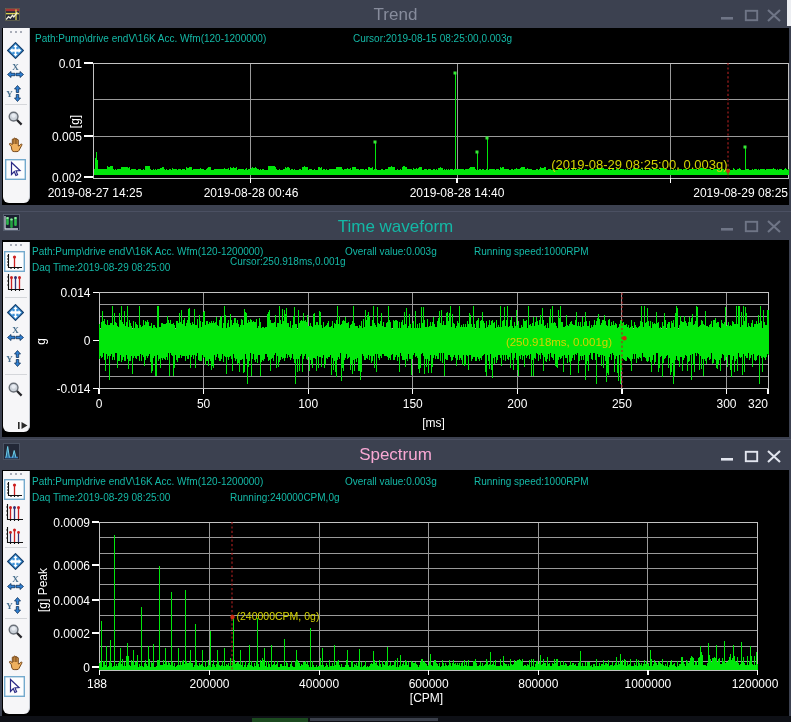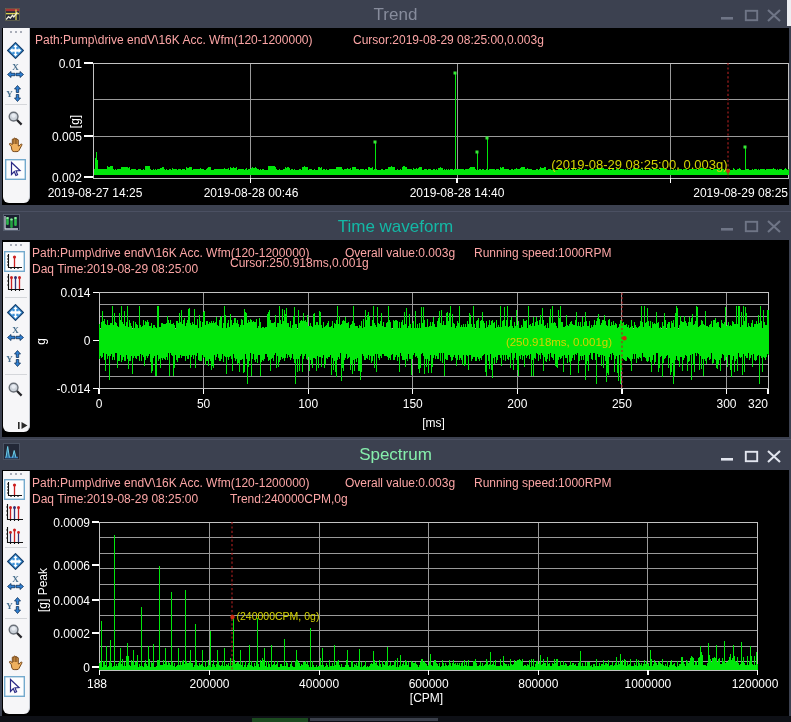--- a/index.html
+++ b/index.html
@@ -1,18 +1,18 @@
 <!DOCTYPE html>
 <html><head><meta charset="utf-8"><style>
 *{margin:0;padding:0;box-sizing:border-box}
 body{width:791px;height:722px;background:#3c4150;font-family:"Liberation Sans",sans-serif;overflow:hidden;position:relative}
 .blk{position:absolute;background:#000}
 .tb{position:absolute;left:3px;width:27px;background:#f6f6f8;border-right:1px solid #c4c8d0}
 .title{position:absolute;left:0;width:791px;text-align:center;font-size:17px;line-height:17px}
-.info{position:absolute;color:#fca5a5;font-size:12px;white-space:pre}
+.info{position:absolute;color:#14b8a6;font-size:10px;white-space:pre}
 </style></head><body>
 <div style="position:absolute;left:0;top:0;width:791px;height:28px;background:#3c4150"></div>
 <div class="title" style="top:6px;color:#878c9c">Trend</div>
 <svg style="position:absolute;left:5px;top:8px" width="15" height="13" viewBox="0 0 15 13">
 <rect x="0.4" y="0.4" width="14.2" height="12.2" fill="#23283a" stroke="#6a6a50" stroke-width="0.8"></rect>
 <rect x="0.8" y="0.8" width="13.4" height="2.4" fill="#a93535"></rect>
 <line x1="1" y1="5.6" x2="14" y2="5.6" stroke="#d8cc50" stroke-width="1.4"></line>
 <line x1="11" y1="1.5" x2="11" y2="12" stroke="#d8cc50" stroke-width="1.4"></line>
 <path d="M1.2 11.5 L3.5 8.7 L5.3 10 L7.5 7.3 L8.8 9 L12.3 4.3" stroke="#f2ecd8" stroke-width="1.3" fill="none"></path>
   </svg>
@@ -46,21 +46,21 @@
   </svg>
 <svg style="position:absolute;left:8px;top:137px" width="16" height="16" viewBox="0 0 16 16">
 <path d="M3.2 9.5 L1.6 7.6 C1 6.9 1.8 5.9 2.6 6.4 L4.3 7.6 V2.6 C4.3 1.6 5.8 1.6 5.8 2.6 V1.8 C5.8 0.8 7.3 0.8 7.3 1.8 V2 C7.3 1.2 8.8 1.2 8.8 2 V3 C8.8 2.2 10.3 2.2 10.3 3 V9 H11 L12.6 7.3 C13.4 6.5 14.4 7.3 13.8 8.2 L11 13.4 C10.6 14.2 10 14.6 9 14.6 H6.2 C5.2 14.6 4.6 14.2 4 13.4 Z" fill="#eeb05e" stroke="#6b3c10" stroke-width="0.9"></path>
 <path d="M5.8 2.6 V7 M7.3 2 V7 M8.8 3 V7" stroke="#6b3c10" stroke-width="0.8" fill="none"></path>
   </svg>
 <svg style="position:absolute;left:5px;top:159px" width="21" height="21" viewBox="0 0 21 21">
 <rect x="0.7" y="0.7" width="19.6" height="19.6" fill="#fdfdfe" stroke="#74aacd" stroke-width="1.4"></rect>
 <path d="M6.5 3.5 V15.5 L9.3 12.6 L10.9 16.5 L12.6 15.7 L11 11.9 L15 11.6 Z" fill="#fff" stroke="#2a2a86" stroke-width="1.2"></path>
   </svg>
 <div class="info" style="left:35px;top:33px">Path:Pump\drive endV\16K Acc. Wfm(120-1200000)</div>
-<div class="info" style="left:353px;top:33px">Cursor:2019-08-29 08:25:00,0.003g</div>
+<div class="info" style="left:353px;top:33px">Cursor:2019-08-15 08:25:00,0.003g</div>
 <svg style="position:absolute;left:0;top:0" width="791" height="210" viewBox="0 0 791 210">
     <path d="M93.3 99.5H788.2 M93.3 136H788.2 M250.5 63V178.3 M457 63V178.3 M670.5 63V178.3" stroke="#9a9a9a" stroke-width="1" shape-rendering="crispEdges"></path>
     <rect x="93.3" y="63" width="694.9" height="115.3" fill="none" stroke="#c2c2c2" stroke-width="1" shape-rendering="crispEdges"></rect>
     <path d="M84 63H93 M84 136H93 M84 177H93 M250.5 178.3V183 M457 178.3V183 M670.5 178.3V183" stroke="#ffffff" stroke-width="1.2" shape-rendering="crispEdges"></path>
     <path d="M94 168.9V174.6M95 168.6V174.6M96 169.4V174.6M97 168.5V174.6M98 169.3V174.6M99 169.0V174.6M100 168.5V174.6M101 169.2V174.6M102 168.5V174.6M103 169.1V174.6M104 168.5V174.6M105 168.5V174.6M106 169.1V174.6M107 166.3V174.6M108 166.7V174.6M109 166.9V174.6M110 166.2V174.6M111 166.0V174.6M112 166.3V174.6M113 169.0V174.6M114 170.0V174.6M115 168.5V174.6M116 169.8V174.6M117 168.9V174.6M118 168.6V174.6M119 168.6V174.6M120 168.9V174.6M121 166.9V174.6M122 167.2V174.6M123 166.7V174.6M124 167.3V174.6M125 167.2V174.6M126 167.0V174.6M127 166.7V174.6M128 167.5V174.6M129 166.8V174.6M130 169.5V174.6M131 169.1V174.6M132 168.9V174.6M133 169.3V174.6M134 169.1V174.6M135 168.9V174.6M136 169.7V174.6M137 169.5V174.6M138 168.8V174.6M139 169.3V174.6M140 169.2V174.6M141 169.8V174.6M142 169.6V174.6M143 168.9V174.6M144 170.0V174.6M145 166.3V174.6M146 165.7V174.6M147 165.7V174.6M148 166.3V174.6M149 165.8V174.6M150 168.5V174.6M151 169.5V174.6M152 169.6V174.6M153 169.3V174.6M154 169.8V174.6M155 168.9V174.6M156 169.5V174.6M157 169.4V174.6M158 169.3V174.6M159 169.1V174.6M160 168.0V174.6M161 167.5V174.6M162 167.2V174.6M163 167.2V174.6M164 168.5V174.6M165 169.5V174.6M166 169.4V174.6M167 170.0V174.6M168 169.7V174.6M169 168.9V174.6M170 169.0V174.6M171 169.5V174.6M172 168.4V174.6M173 169.1V174.6M174 168.7V174.6M175 168.6V174.6M176 168.5V174.6M177 169.6V174.6M178 168.6V174.6M179 168.8V174.6M180 169.0V174.6M181 169.8V174.6M182 168.5V174.6M183 169.1V174.6M184 169.3V174.6M185 169.8V174.6M186 167.2V174.6M187 167.5V174.6M188 167.7V174.6M189 166.9V174.6M190 167.2V174.6M191 167.0V174.6M192 169.9V174.6M193 168.6V174.6M194 168.7V174.6M195 168.8V174.6M196 168.8V174.6M197 169.2V174.6M198 169.3V174.6M199 168.8V174.6M200 168.4V174.6M201 169.1V174.6M202 169.0V174.6M203 169.3V174.6M204 169.9V174.6M205 169.5V174.6M206 169.2V174.6M207 168.0V174.6M208 167.1V174.6M209 167.1V174.6M210 167.1V174.6M211 169.6V174.6M212 169.8V174.6M213 169.7V174.6M214 169.0V174.6M215 169.0V174.6M216 168.6V174.6M217 169.4V174.6M218 168.5V174.6M219 168.5V174.6M220 168.7V174.6M221 168.7V174.6M222 168.9V174.6M223 168.5V174.6M224 168.4V174.6M225 168.6V174.6M226 168.6V174.6M227 169.0V174.6M228 168.4V174.6M229 169.8V174.6M230 167.0V174.6M231 167.5V174.6M232 167.5V174.6M233 167.3V174.6M234 167.6V174.6M235 167.5V174.6M236 166.9V174.6M237 170.0V174.6M238 169.1V174.6M239 169.2V174.6M240 168.5V174.6M241 168.6V174.6M242 168.9V174.6M243 168.8V174.6M244 169.7V174.6M245 168.7V174.6M246 168.4V174.6M247 169.9V174.6M248 169.2V174.6M249 168.6V174.6M250 169.3V174.6M251 168.4V174.6M252 167.2V174.6M253 167.9V174.6M254 167.7V174.6M255 167.0V174.6M256 167.7V174.6M257 169.0V174.6M258 168.7V174.6M259 169.6V174.6M260 169.3V174.6M261 169.6V174.6M262 168.9V174.6M263 168.8V174.6M264 169.7V174.6M265 170.0V174.6M266 169.8V174.6M267 169.7V174.6M268 166.2V174.6M269 166.2V174.6M270 166.1V174.6M271 166.0V174.6M272 165.8V174.6M273 166.1V174.6M274 166.2V174.6M275 166.8V174.6M276 168.8V174.6M277 169.5V174.6M278 169.9V174.6M279 169.1V174.6M280 169.9V174.6M281 170.0V174.6M282 169.9V174.6M283 169.0V174.6M284 168.8V174.6M285 166.9V174.6M286 167.8V174.6M287 167.0V174.6M288 167.2V174.6M289 167.6V174.6M290 169.7V174.6M291 169.2V174.6M292 169.4V174.6M293 169.7V174.6M294 168.5V174.6M295 169.5V174.6M296 169.9V174.6M297 169.7V174.6M298 169.6V174.6M299 169.2V174.6M300 168.7V174.6M301 169.7V174.6M302 167.0V174.6M303 166.6V174.6M304 166.2V174.6M305 166.7V174.6M306 166.6V174.6M307 167.1V174.6M308 169.6V174.6M309 168.7V174.6M310 168.6V174.6M311 168.6V174.6M312 169.8V174.6M313 169.7V174.6M314 168.6V174.6M315 169.7V174.6M316 170.0V174.6M317 169.5V174.6M318 167.2V174.6M319 167.4V174.6M320 167.9V174.6M321 167.0V174.6M322 170.0V174.6M323 169.4V174.6M324 169.2V174.6M325 169.9V174.6M326 169.1V174.6M327 169.8V174.6M328 169.7V174.6M329 168.7V174.6M330 168.8V174.6M331 168.9V174.6M332 168.8V174.6M333 169.3V174.6M334 168.8V174.6M335 169.1V174.6M336 167.0V174.6M337 167.4V174.6M338 167.4V174.6M339 166.6V174.6M340 166.6V174.6M341 166.7V174.6M342 169.1V174.6M343 169.9V174.6M344 169.2V174.6M345 169.3V174.6M346 169.2V174.6M347 168.4V174.6M348 169.1V174.6M349 168.7V174.6M350 168.4V174.6M351 169.7V174.6M352 167.3V174.6M353 166.7V174.6M354 167.1V174.6M355 167.3V174.6M356 168.9V174.6M357 169.2V174.6M358 169.3V174.6M359 169.7V174.6M360 168.6V174.6M361 169.3V174.6M362 168.8V174.6M363 168.8V174.6M364 169.6V174.6M365 169.2V174.6M366 169.3V174.6M367 169.6V174.6M368 167.3V174.6M369 167.3V174.6M370 168.0V174.6M371 167.6V174.6M372 167.3V174.6M373 169.5V174.6M374 169.1V174.6M375 169.3V174.6M376 169.2V174.6M377 169.9V174.6M378 169.5V174.6M379 169.8V174.6M380 169.9V174.6M381 168.8V174.6M382 169.3V174.6M383 169.9V174.6M384 169.7V174.6M385 168.6V174.6M386 168.6V174.6M387 169.1V174.6M388 167.1V174.6M389 166.7V174.6M390 166.7V174.6M391 166.4V174.6M392 167.2V174.6M393 167.3V174.6M394 167.0V174.6M395 169.5V174.6M396 169.5V174.6M397 168.6V174.6M398 169.8V174.6M399 169.9V174.6M400 168.8V174.6M401 169.9V174.6M402 166.9V174.6M403 166.0V174.6M404 166.2V174.6M405 166.5V174.6M406 167.0V174.6M407 169.1V174.6M408 169.2V174.6M409 168.9V174.6M410 168.7V174.6M411 168.9V174.6M412 169.6V174.6M413 168.4V174.6M414 169.3V174.6M415 169.1V174.6M416 168.4V174.6M417 168.9V174.6M418 167.8V174.6M419 167.2V174.6M420 167.1V174.6M421 167.2V174.6M422 169.7V174.6M423 170.0V174.6M424 168.6V174.6M425 168.8V174.6M426 168.5V174.6M427 169.6V174.6M428 168.8V174.6M429 168.6V174.6M430 169.1V174.6M431 169.9V174.6M432 169.7V174.6M433 168.8V174.6M434 168.6V174.6M435 169.9V174.6M436 169.3V174.6M437 169.5V174.6M438 167.5V174.6M439 167.9V174.6M440 167.2V174.6M441 167.8V174.6M442 167.7V174.6M443 169.9V174.6M444 169.4V174.6M445 169.7V174.6M446 168.5V174.6M447 169.8V174.6M448 168.5V174.6M449 169.8V174.6M450 169.1V174.6M451 168.9V174.6M452 169.3V174.6M453 169.9V174.6M454 168.8V174.6M455 168.6V174.6M456 169.2V174.6M457 168.8V174.6M458 168.6V174.6M459 168.7V174.6M460 168.5V174.6M461 168.7V174.6M462 168.9V174.6M463 168.9V174.6M464 169.6V174.6M465 168.9V174.6M466 169.2V174.6M467 168.7V174.6M468 169.0V174.6M469 168.4V174.6M470 167.4V174.6M471 167.4V174.6M472 167.2V174.6M473 166.9V174.6M474 166.9V174.6M475 169.2V174.6M476 169.9V174.6M477 168.6V174.6M478 169.7V174.6M479 169.1V174.6M480 169.2V174.6M481 169.7V174.6M482 169.0V174.6M483 169.2V174.6M484 169.5V174.6M485 170.0V174.6M486 168.9V174.6M487 169.7V174.6M488 169.5V174.6M489 169.4V174.6M490 169.0V174.6M491 169.0V174.6M492 168.5V174.6M493 168.6V174.6M494 168.5V174.6M495 169.6V174.6M496 168.8V174.6M497 168.7V174.6M498 168.5V174.6M499 169.7V174.6M500 167.4V174.6M501 167.8V174.6M502 167.1V174.6M503 167.2V174.6M504 168.9V174.6M505 169.1V174.6M506 168.7V174.6M507 169.1V174.6M508 168.8V174.6M509 169.9V174.6M510 170.0V174.6M511 169.3V174.6M512 168.8V174.6M513 169.9V174.6M514 168.9V174.6M515 169.0V174.6M516 168.4V174.6M517 169.0V174.6M518 169.2V174.6M519 169.2V174.6M520 167.6V174.6M521 167.0V174.6M522 166.9V174.6M523 166.8V174.6M524 167.4V174.6M525 169.0V174.6M526 168.5V174.6M527 168.4V174.6M528 168.9V174.6M529 168.8V174.6M530 169.3V174.6M531 169.2V174.6M532 169.6V174.6M533 169.5V174.6M534 169.5V174.6M535 169.8V174.6M536 169.0V174.6M537 168.9V174.6M538 170.0V174.6M539 168.6V174.6M540 167.3V174.6M541 168.0V174.6M542 167.9V174.6M543 168.0V174.6M544 167.3V174.6M545 167.1V174.6M546 169.6V174.6M547 169.7V174.6M548 168.6V174.6M549 169.2V174.6M550 169.2V174.6M551 169.7V174.6M552 169.7V174.6M553 169.7V174.6M554 169.3V174.6M555 169.8V174.6M556 169.5V174.6M557 169.5V174.6M558 168.8V174.6M559 168.4V174.6M560 168.6V174.6M561 169.0V174.6M562 168.6V174.6M563 169.7V174.6M564 169.3V174.6M565 169.4V174.6M566 169.4V174.6M567 169.5V174.6M568 169.2V174.6M569 168.4V174.6M570 169.7V174.6M571 169.6V174.6M572 169.2V174.6M573 169.3V174.6M574 169.5V174.6M575 168.5V174.6M576 169.6V174.6M577 168.8V174.6M578 168.5V174.6M579 168.8V174.6M580 169.6V174.6M581 168.7V174.6M582 169.6V174.6M583 170.0V174.6M584 169.2V174.6M585 169.0V174.6M586 169.2V174.6M587 169.5V174.6M588 169.6V174.6M589 169.4V174.6M590 169.4V174.6M591 168.5V174.6M592 168.6V174.6M593 168.8V174.6M594 169.6V174.6M595 168.9V174.6M596 169.3V174.6M597 168.4V174.6M598 168.5V174.6M599 168.8V174.6M600 167.5V174.6M601 167.9V174.6M602 168.1V174.6M603 167.8V174.6M604 169.2V174.6M605 169.1V174.6M606 169.1V174.6M607 168.6V174.6M608 169.8V174.6M609 168.7V174.6M610 170.0V174.6M611 169.9V174.6M612 168.4V174.6M613 169.1V174.6M614 169.7V174.6M615 169.9V174.6M616 169.1V174.6M617 168.8V174.6M618 168.7V174.6M619 169.9V174.6M620 168.7V174.6M621 169.3V174.6M622 168.6V174.6M623 169.2V174.6M624 169.9V174.6M625 168.6V174.6M626 169.7V174.6M627 169.2V174.6M628 169.8V174.6M629 169.5V174.6M630 168.8V174.6M631 169.8V174.6M632 169.2V174.6M633 168.4V174.6M634 168.4V174.6M635 169.2V174.6M636 169.1V174.6M637 168.9V174.6M638 168.6V174.6M639 169.0V174.6M640 168.9V174.6M641 169.7V174.6M642 168.4V174.6M643 169.6V174.6M644 169.7V174.6M645 168.6V174.6M646 169.9V174.6M647 169.5V174.6M648 169.8V174.6M649 168.9V174.6M650 169.0V174.6M651 169.0V174.6M652 170.0V174.6M653 169.3V174.6M654 169.0V174.6M655 169.1V174.6M656 168.8V174.6M657 168.5V174.6M658 168.6V174.6M659 169.7V174.6M660 167.7V174.6M661 167.9V174.6M662 168.1V174.6M663 168.2V174.6M664 169.2V174.6M665 168.7V174.6M666 169.0V174.6M667 169.9V174.6M668 169.8V174.6M669 169.7V174.6M670 169.4V174.6M671 169.9V174.6M672 169.9V174.6M673 169.3V174.6M674 169.6V174.6M675 168.5V174.6M676 169.6V174.6M677 169.1V174.6M678 169.6V174.6M679 169.4V174.6M680 168.9V174.6M681 168.5V174.6M682 169.9V174.6M683 168.6V174.6M684 169.2V174.6M685 168.9V174.6M686 168.9V174.6M687 169.6V174.6M688 170.0V174.6M689 168.8V174.6M690 169.4V174.6M691 168.9V174.6M692 169.3V174.6M693 169.0V174.6M694 168.7V174.6M695 168.7V174.6M696 168.7V174.6M697 169.8V174.6M698 169.2V174.6M699 168.8V174.6M700 168.2V174.6M701 168.3V174.6M702 168.2V174.6M703 167.6V174.6M704 168.7V174.6M705 168.5V174.6M706 168.9V174.6M707 168.5V174.6M708 168.8V174.6M709 168.8V174.6M710 169.3V174.6M711 169.8V174.6M712 169.6V174.6M713 169.1V174.6M714 169.1V174.6M715 169.2V174.6M716 169.0V174.6M717 168.9V174.6M718 168.5V174.6M719 168.8V174.6M720 169.9V174.6M721 168.6V174.6M722 169.2V174.6M723 169.4V174.6M724 169.8V174.6M725 168.7V174.6M726 168.8V174.6M727 168.8V174.6M728 169.0V174.6M729 169.1V174.6M730 169.9V174.6M731 169.8V174.6M732 169.8V174.6M733 168.4V174.6M734 168.5V174.6M735 169.5V174.6M736 169.8V174.6M737 169.2V174.6M738 169.3V174.6M739 168.4V174.6M740 169.0V174.6M741 169.9V174.6M742 169.7V174.6M743 169.8V174.6M744 170.0V174.6M745 168.8V174.6M746 168.6V174.6M747 168.6V174.6M748 169.2V174.6M749 169.5V174.6M750 169.9V174.6M751 169.6V174.6M752 169.4V174.6M753 169.6V174.6M754 169.1V174.6M755 169.3V174.6M756 168.5V174.6M757 169.7V174.6M758 168.8V174.6M759 169.9V174.6M760 169.4V174.6M761 168.9V174.6M762 168.6V174.6M763 168.8V174.6M764 169.4V174.6M765 169.5V174.6M766 168.6V174.6M767 168.5V174.6M768 169.2V174.6M769 169.3V174.6M770 169.0V174.6M771 168.8V174.6M772 169.4V174.6M773 168.4V174.6M774 168.9V174.6M775 169.1V174.6M776 169.9V174.6M777 169.4V174.6M778 169.8V174.6M779 169.2V174.6M780 168.8V174.6M781 168.8V174.6M782 169.9V174.6M783 169.5V174.6M784 168.9V174.6M785 168.4V174.6M786 169.2V174.6M787 169.5V174.6M788 169.1V174.6M95 158V174M96 152V174M97 160V174M375 142V174M455 73V174M477 152V174M487 138V174M745 147V174" stroke="#00e70a" stroke-width="1" shape-rendering="crispEdges"></path>
     <rect x="373.5" y="140.5" width="3" height="3" fill="#38e838"></rect>
     <rect x="453.5" y="71.5" width="3" height="3" fill="#38e838"></rect>
     <rect x="475.5" y="150.5" width="3" height="3" fill="#38e838"></rect>
     <rect x="485.5" y="136.5" width="3" height="3" fill="#38e838"></rect>
     <rect x="743.5" y="145.5" width="3" height="3" fill="#38e838"></rect>
@@ -157,21 +157,21 @@
     <text x="308.15999999999997" y="407.5" font-family="Liberation Sans, sans-serif" font-size="12" fill="#ffffff" text-anchor="middle">100</text>
     <text x="412.74" y="407.5" font-family="Liberation Sans, sans-serif" font-size="12" fill="#ffffff" text-anchor="middle">150</text>
     <text x="517.3199999999999" y="407.5" font-family="Liberation Sans, sans-serif" font-size="12" fill="#ffffff" text-anchor="middle">200</text>
     <text x="621.9" y="407.5" font-family="Liberation Sans, sans-serif" font-size="12" fill="#ffffff" text-anchor="middle">250</text>
     <text x="726.48" y="407.5" font-family="Liberation Sans, sans-serif" font-size="12" fill="#ffffff" text-anchor="middle">300</text>
     <text x="768" y="407.5" font-family="Liberation Sans, sans-serif" font-size="12" fill="#ffffff" text-anchor="end">320</text>
     <text x="433.5" y="427" font-family="Liberation Sans, sans-serif" font-size="12" fill="#ffffff" text-anchor="middle">[ms]</text>
     <text x="612" y="346" font-family="Liberation Sans, sans-serif" font-size="11.5" fill="#d4d400" text-anchor="end">(250.918ms, 0.001g)</text>
   </svg>
 <div style="position:absolute;left:0;top:439px;width:791px;height:31px;background:#3c4150;border-top:1px solid #4b5062"></div>
-<div class="title" style="top:446px;color:#86efac">Spectrum</div>
+<div class="title" style="top:446px;color:#f9a8d4">Spectrum</div>
 <svg style="position:absolute;left:3px;top:443px" width="17" height="17" viewBox="0 0 17 17">
 <rect x="0.5" y="0.5" width="16" height="16" fill="#232837" stroke="#4a5262"></rect>
 <path d="M2 14.5 H15" stroke="#3a7ab8" stroke-width="1.6"></path>
 <path d="M3 14.5 L4.7 3.5 L6.4 14.5" fill="#2a6a9a" stroke="#6ecfe8" stroke-width="1"></path>
 <path d="M9.5 14.5 L11.2 7.5 L12.9 14.5" fill="#2a6a9a" stroke="#6ecfe8" stroke-width="1"></path>
   </svg>
 <svg style="position:absolute;left:715px;top:449px" width="70" height="15" viewBox="0 0 70 15">
 <rect x="6" y="9" width="12" height="2.6" fill="#e2e5ee"></rect>
 <rect x="30.8" y="2.8" width="11.4" height="9.4" fill="none" stroke="#e2e5ee" stroke-width="1.9"></rect>
 <path d="M53 2 L65 13 M65 2 L53 13" stroke="#e2e5ee" stroke-width="2.1"></path>
@@ -229,21 +229,21 @@
 <path d="M5.8 2.6 V7 M7.3 2 V7 M8.8 3 V7" stroke="#6b3c10" stroke-width="0.8" fill="none"></path>
   </svg>
 <svg style="position:absolute;left:4px;top:676px" width="21" height="21" viewBox="0 0 21 21">
 <rect x="0.7" y="0.7" width="19.6" height="19.6" fill="#fdfdfe" stroke="#74aacd" stroke-width="1.4"></rect>
 <path d="M6.5 3.5 V15.5 L9.3 12.6 L10.9 16.5 L12.6 15.7 L11 11.9 L15 11.6 Z" fill="#fff" stroke="#2a2a86" stroke-width="1.2"></path>
   </svg>
 <div class="info" style="left:32px;top:476px">Path:Pump\drive endV\16K Acc. Wfm(120-1200000)</div>
 <div class="info" style="left:345px;top:476px">Overall value:0.003g</div>
 <div class="info" style="left:474px;top:476px">Running speed:1000RPM</div>
 <div class="info" style="left:32px;top:492px">Daq Time:2019-08-29 08:25:00</div>
-<div class="info" style="left:230px;top:492px">Trend:240000CPM,0g</div>
+<div class="info" style="left:230px;top:492px">Running:240000CPM,0g</div>
 <svg style="position:absolute;left:0;top:439px" width="791" height="283" viewBox="0 439 791 283">
     <path d="M99.4 537.5H757.5 M99.4 553.0H757.5 M99.4 568.5H757.5 M99.4 584.0H757.5 M99.4 599.5H757.5 M99.4 615.0H757.5 M99.4 630.5H757.5 M99.4 646.0H757.5 M99.4 661.5H757.5 M209.5 522V670 M319.1 522V670 M428.7 522V670 M538.3 522V670 M647.9 522V670" stroke="#9a9a9a" stroke-width="1" shape-rendering="crispEdges"></path>
     <rect x="99.4" y="522" width="658.1" height="148" fill="none" stroke="#c2c2c2" stroke-width="1" shape-rendering="crispEdges"></rect>
     <path d="M209.5 670V674.5 M319.1 670V674.5 M428.7 670V674.5 M538.3 670V674.5 M647.9 670V674.5 M99.4 670V674.5 M757.5 670V674.5 M92 522H98.8 M92 565H98.8 M92 600H98.8 M92 633H98.8 M92 667H98.8" stroke="#ffffff" stroke-width="1.2" shape-rendering="crispEdges"></path>
     <path d="M99 663.4V670M100 661.9V670M101 662.4V670M102 667.0V670M103 660.5V670M104 661.0V670M105 664.6V670M106 664.0V670M107 667.0V670M108 665.8V670M109 662.2V670M110 661.9V670M111 663.4V670M112 667.0V670M113 666.2V670M114 660.2V670M115 665.8V670M116 664.1V670M117 666.2V670M118 662.8V670M119 661.0V670M120 665.3V670M121 664.4V670M122 658.8V670M123 665.5V670M124 661.7V670M125 665.6V670M126 655.9V670M127 667.0V670M128 656.0V670M129 665.3V670M130 665.7V670M131 660.4V670M132 662.3V670M133 660.6V670M134 665.4V670M135 662.1V670M136 662.3V670M137 654.7V670M138 666.8V670M139 663.5V670M140 665.5V670M141 664.0V670M142 665.6V670M143 666.8V670M144 662.8V670M145 659.5V670M146 664.1V670M147 666.1V670M148 661.6V670M149 658.5V670M150 666.9V670M151 661.5V670M152 662.5V670M153 663.3V670M154 666.7V670M155 666.5V670M156 665.7V670M157 660.0V670M158 660.2V670M159 664.4V670M160 664.5V670M161 665.0V670M162 665.2V670M163 660.4V670M164 664.4V670M165 666.8V670M166 662.0V670M167 665.3V670M168 662.1V670M169 663.1V670M170 665.3V670M171 665.8V670M172 662.1V670M173 665.7V670M174 663.2V670M175 667.0V670M176 666.0V670M177 664.6V670M178 663.2V670M179 665.4V670M180 662.4V670M181 665.4V670M182 661.2V670M183 660.2V670M184 664.2V670M185 666.4V670M186 660.6V670M187 662.8V670M188 662.5V670M189 662.1V670M190 663.0V670M191 663.4V670M192 663.3V670M193 667.0V670M194 664.8V670M195 666.2V670M196 660.0V670M197 665.2V670M198 665.6V670M199 663.0V670M200 665.2V670M201 663.7V670M202 658.1V670M203 665.8V670M204 666.7V670M205 660.9V670M206 666.7V670M207 665.5V670M208 660.4V670M209 664.9V670M210 663.2V670M211 666.5V670M212 663.9V670M213 660.3V670M214 665.4V670M215 667.0V670M216 663.8V670M217 666.6V670M218 661.0V670M219 664.8V670M220 665.8V670M221 665.2V670M222 660.8V670M223 665.9V670M224 664.4V670M225 665.6V670M226 664.4V670M227 664.5V670M228 663.4V670M229 665.7V670M230 657.9V670M231 665.9V670M232 662.0V670M233 665.9V670M234 660.1V670M235 663.5V670M236 663.2V670M237 662.4V670M238 662.2V670M239 664.1V670M240 665.7V670M241 664.6V670M242 662.4V670M243 666.9V670M244 664.7V670M245 661.1V670M246 667.0V670M247 664.9V670M248 662.7V670M249 664.5V670M250 665.2V670M251 661.4V670M252 665.7V670M253 666.8V670M254 662.8V670M255 665.8V670M256 660.9V670M257 664.5V670M258 664.4V670M259 666.5V670M260 660.2V670M261 661.7V670M262 658.0V670M263 660.2V670M264 656.8V670M265 666.2V670M266 660.5V670M267 666.6V670M268 660.8V670M269 663.5V670M270 666.5V670M271 666.9V670M272 664.8V670M273 663.8V670M274 661.2V670M275 664.8V670M276 663.6V670M277 660.6V670M278 666.9V670M279 666.5V670M280 664.3V670M281 663.9V670M282 665.9V670M283 666.0V670M284 664.2V670M285 666.1V670M286 662.4V670M287 662.6V670M288 666.8V670M289 666.8V670M290 663.6V670M291 661.2V670M292 665.6V670M293 666.9V670M294 666.9V670M295 660.5V670M296 666.1V670M297 660.3V670M298 661.7V670M299 663.4V670M300 666.1V670M301 663.5V670M302 665.2V670M303 661.6V670M304 661.8V670M305 661.4V670M306 663.6V670M307 662.4V670M308 665.3V670M309 666.9V670M310 664.5V670M311 667.0V670M312 661.1V670M313 664.9V670M314 666.7V670M315 666.5V670M316 665.2V670M317 666.5V670M318 665.8V670M319 665.8V670M320 658.0V670M321 665.3V670M322 662.9V670M323 664.6V670M324 666.6V670M325 665.8V670M326 662.5V670M327 664.6V670M328 666.8V670M329 660.3V670M330 665.6V670M331 665.8V670M332 662.6V670M333 666.0V670M334 660.6V670M335 664.8V670M336 661.5V670M337 661.2V670M338 660.1V670M339 665.4V670M340 666.8V670M341 664.4V670M342 666.9V670M343 666.9V670M344 666.9V670M345 665.0V670M346 660.1V670M347 666.4V670M348 665.0V670M349 666.8V670M350 666.7V670M351 660.8V670M352 661.4V670M353 667.0V670M354 664.4V670M355 665.2V670M356 662.5V670M357 665.7V670M358 661.6V670M359 666.7V670M360 666.8V670M361 661.7V670M362 666.6V670M363 666.0V670M364 664.9V670M365 661.1V670M366 666.9V670M367 665.8V670M368 666.7V670M369 665.6V670M370 663.9V670M371 663.1V670M372 663.8V670M373 661.7V670M374 660.4V670M375 662.7V670M376 661.8V670M377 665.4V670M378 665.9V670M379 660.4V670M380 663.6V670M381 666.6V670M382 661.3V670M383 663.5V670M384 664.9V670M385 661.4V670M386 661.6V670M387 666.7V670M388 666.4V670M389 664.7V670M390 661.9V670M391 665.6V670M392 664.6V670M393 664.8V670M394 660.6V670M395 660.3V670M396 666.7V670M397 658.1V670M398 666.9V670M399 664.5V670M400 665.1V670M401 665.8V670M402 663.9V670M403 662.3V670M404 665.4V670M405 660.2V670M406 661.4V670M407 665.1V670M408 661.6V670M409 666.9V670M410 666.7V670M411 661.0V670M412 661.9V670M413 662.9V670M414 663.4V670M415 661.6V670M416 663.7V670M417 665.1V670M418 667.0V670M419 665.2V670M420 661.8V670M421 658.7V670M422 659.4V670M423 662.1V670M424 660.8V670M425 662.8V670M426 663.5V670M427 666.3V670M428 664.8V670M429 661.2V670M430 665.1V670M431 665.3V670M432 666.3V670M433 662.1V670M434 659.7V670M435 660.4V670M436 662.7V670M437 663.5V670M438 665.6V670M439 663.3V670M440 666.5V670M441 665.9V670M442 659.7V670M443 662.7V670M444 666.2V670M445 663.2V670M446 664.7V670M447 665.7V670M448 665.4V670M449 659.7V670M450 662.5V670M451 665.6V670M452 663.1V670M453 659.9V670M454 664.3V670M455 663.4V670M456 665.2V670M457 662.7V670M458 665.2V670M459 663.1V670M460 665.9V670M461 662.8V670M462 661.9V670M463 666.4V670M464 660.4V670M465 665.1V670M466 662.4V670M467 665.6V670M468 660.3V670M469 666.2V670M470 666.0V670M471 666.0V670M472 666.2V670M473 661.4V670M474 660.7V670M475 659.4V670M476 662.5V670M477 666.2V670M478 666.4V670M479 664.7V670M480 662.0V670M481 666.3V670M482 663.3V670M483 666.2V670M484 664.7V670M485 663.7V670M486 659.2V670M487 661.2V670M488 665.2V670M489 663.8V670M490 661.4V670M491 664.6V670M492 663.7V670M493 660.9V670M494 665.2V670M495 660.3V670M496 666.4V670M497 665.6V670M498 666.3V670M499 666.3V670M500 658.7V670M501 664.6V670M502 666.3V670M503 656.1V670M504 663.3V670M505 664.0V670M506 663.5V670M507 665.7V670M508 664.1V670M509 666.3V670M510 659.0V670M511 663.6V670M512 664.5V670M513 664.2V670M514 659.6V670M515 662.3V670M516 661.1V670M517 660.0V670M518 659.5V670M519 658.5V670M520 659.8V670M521 661.0V670M522 658.8V670M523 665.7V670M524 665.4V670M525 665.3V670M526 666.2V670M527 664.0V670M528 664.6V670M529 659.8V670M530 666.5V670M531 659.0V670M532 666.1V670M533 659.4V670M534 666.5V670M535 664.3V670M536 661.3V670M537 661.0V670M538 663.5V670M539 661.8V670M540 666.2V670M541 664.7V670M542 663.9V670M543 658.9V670M544 663.1V670M545 663.3V670M546 666.1V670M547 657.1V670M548 664.3V670M549 662.7V670M550 666.4V670M551 666.4V670M552 663.1V670M553 664.1V670M554 659.4V670M555 663.4V670M556 659.2V670M557 658.6V670M558 666.0V670M559 666.3V670M560 661.4V670M561 664.6V670M562 665.2V670M563 660.5V670M564 664.8V670M565 663.1V670M566 664.1V670M567 666.3V670M568 666.1V670M569 665.4V670M570 660.9V670M571 665.4V670M572 662.5V670M573 662.5V670M574 665.4V670M575 664.2V670M576 665.9V670M577 666.4V670M578 662.9V670M579 660.5V670M580 656.5V670M581 666.2V670M582 662.7V670M583 665.7V670M584 666.2V670M585 662.0V670M586 666.4V670M587 662.3V670M588 661.6V670M589 662.4V670M590 666.2V670M591 665.4V670M592 666.5V670M593 663.5V670M594 664.0V670M595 665.7V670M596 659.1V670M597 666.3V670M598 666.3V670M599 662.6V670M600 665.9V670M601 663.7V670M602 664.1V670M603 659.5V670M604 665.4V670M605 663.4V670M606 663.2V670M607 664.3V670M608 660.4V670M609 666.2V670M610 664.8V670M611 665.4V670M612 662.4V670M613 666.2V670M614 664.9V670M615 662.5V670M616 657.1V670M617 664.6V670M618 661.6V670M619 664.4V670M620 666.3V670M621 661.6V670M622 660.0V670M623 665.2V670M624 659.2V670M625 659.7V670M626 666.2V670M627 662.2V670M628 665.3V670M629 663.6V670M630 659.1V670M631 666.2V670M632 666.2V670M633 666.3V670M634 663.3V670M635 665.4V670M636 658.8V670M637 665.7V670M638 659.5V670M639 662.5V670M640 665.0V670M641 663.4V670M642 666.4V670M643 664.0V670M644 659.5V670M645 663.7V670M646 661.4V670M647 663.9V670M648 662.7V670M649 665.8V670M650 661.5V670M651 658.5V670M652 666.0V670M653 664.1V670M654 660.1V670M655 661.8V670M656 663.0V670M657 664.8V670M658 661.6V670M659 661.2V670M660 662.9V670M661 663.8V670M662 659.4V670M663 665.0V670M664 666.1V670M665 664.4V670M666 666.1V670M667 661.2V670M668 666.5V670M669 665.1V670M670 662.2V670M671 660.4V670M672 664.9V670M673 663.6V670M674 662.6V670M675 666.0V670M676 666.5V670M677 661.1V670M678 666.4V670M679 663.9V670M680 664.1V670M681 656.6V670M682 656.9V670M683 662.3V670M684 663.9V670M685 665.5V670M686 660.1V670M687 661.0V670M688 663.1V670M689 662.4V670M690 657.8V670M691 656.4V670M692 656.7V670M693 658.3V670M694 664.9V670M695 661.7V670M696 661.3V670M697 665.4V670M698 657.7V670M699 656.8V670M700 658.4V670M701 651.7V670M702 654.6V670M703 665.2V670M704 664.9V670M705 665.0V670M706 665.5V670M707 663.2V670M708 662.3V670M709 655.2V670M710 658.7V670M711 662.1V670M712 658.0V670M713 657.7V670M714 656.5V670M715 657.8V670M716 655.7V670M717 662.0V670M718 659.1V670M719 658.4V670M720 664.2V670M721 663.7V670M722 657.7V670M723 660.6V670M724 657.1V670M725 662.6V670M726 662.0V670M727 661.8V670M728 660.4V670M729 656.8V670M730 654.2V670M731 660.1V670M732 657.8V670M733 657.2V670M734 655.6V670M735 660.6V670M736 661.9V670M737 657.0V670M738 663.3V670M739 665.1V670M740 664.0V670M741 653.3V670M742 662.1V670M743 656.5V670M744 663.1V670M745 664.8V670M746 665.1V670M747 655.7V670M748 665.3V670M749 661.4V670M750 664.6V670M751 655.5V670M752 663.7V670M753 665.0V670M754 655.5V670M755 665.0V670M756 652.2V670M757 664.1V670M101 621V670M106 646V670M110 640V670M114 535V670M120 648V670M127 643V670M133 650V670M141 607V670M148 646V670M153 644V670M159 566V670M165 648V670M171 592V670M178 648V670M185 590V670M190 650V670M195 624V670M202 650V670M210 631V670M217 650V670M224 648V670M233 617V670M240 650V670M249 645V670M257 618V670M264 648V670M271 645V670M284 639V670M296 650V670M310 628V670M322 648V670M334 645V670M347 650V670M359 649V670M373 651V670M387 647V670M400 655V670M430 654V670M490 652V670M540 655V670M580 651V670M620 654V670M650 650V670M700 646V670M708 643V670M716 645V670M724 641V670M733 645V670M741 642V670M750 646V670" stroke="#00e70a" stroke-width="1" shape-rendering="crispEdges"></path>
     <line x1="232" y1="522" x2="232" y2="670" stroke="#b22222" stroke-width="1.1" stroke-dasharray="2.2 2.2"></line>
     <circle cx="232.5" cy="617" r="2.2" fill="#cc2a10"></circle>
     <text x="90" y="526.5" font-family="Liberation Sans, sans-serif" font-size="12" fill="#ffffff" text-anchor="end">0.0009</text>
     <text x="90" y="569.5" font-family="Liberation Sans, sans-serif" font-size="12" fill="#ffffff" text-anchor="end">0.0006</text>
     <text x="90" y="604.5" font-family="Liberation Sans, sans-serif" font-size="12" fill="#ffffff" text-anchor="end">0.0004</text>

